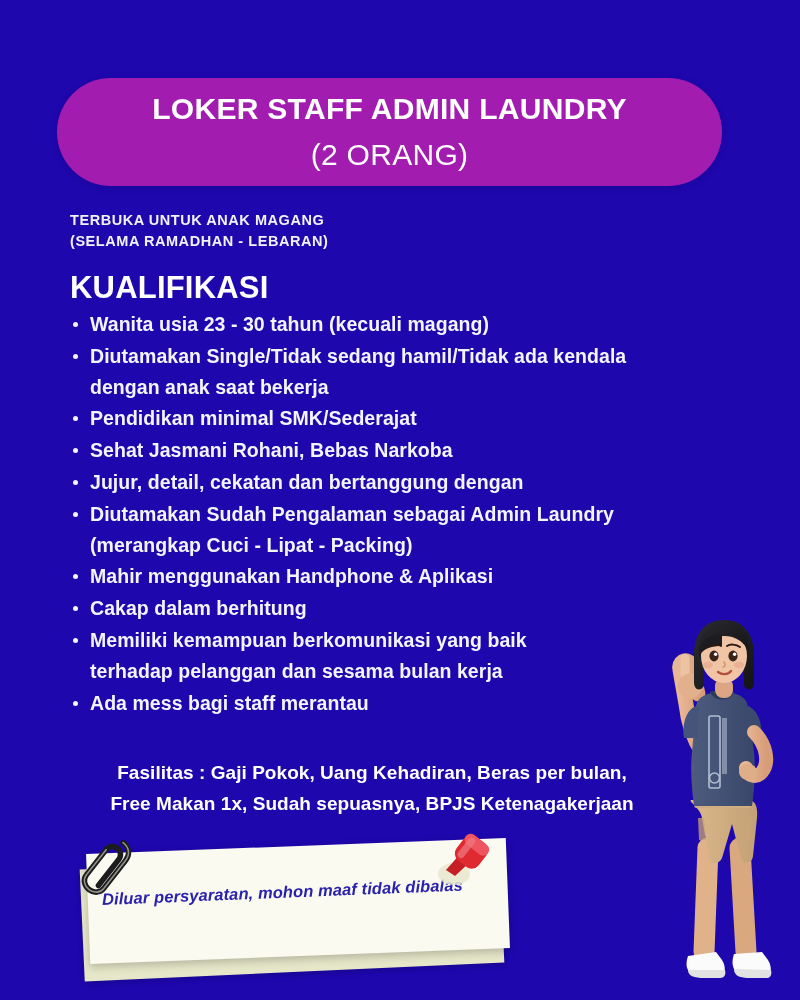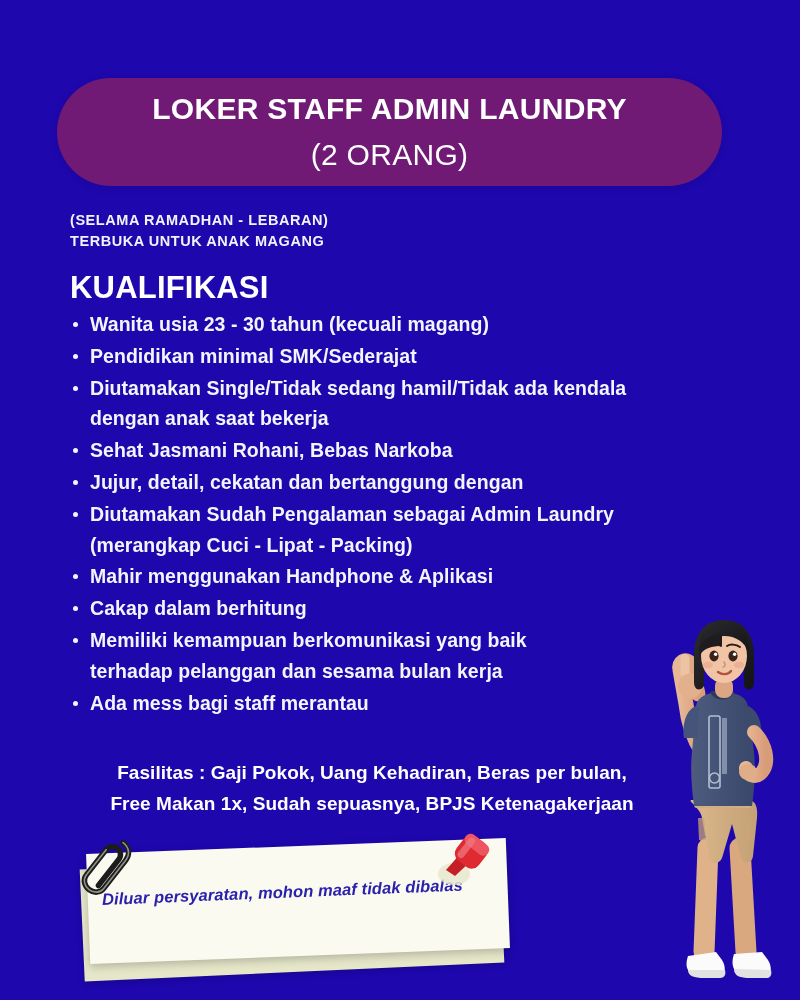--- a/index.html
+++ b/index.html
@@ -15,21 +15,21 @@
     width:800px; height:1000px;
     background:#1e07ad;
     overflow:hidden;
   }
 
   
   .banner {
     position:absolute;
     left:57px; top:78px;
     width:665px; height:108px;
-    background:#701a75;
+    background:#a21caf;
     border-radius:56px;
     display:flex; flex-direction:column;
     align-items:center; justify-content:center;
     text-align:center;
     box-shadow:0 2px 8px rgba(0,0,0,.10);
     gap:12px;
   }
   .banner-line1 {
     color:#ffffff;
     font-size:30px;
@@ -169,36 +169,36 @@
 <body>
 
 <div class="poster">
 
   <div class="banner">
     <div class="banner-line1">LOKER STAFF ADMIN LAUNDRY</div>
     <div class="banner-line2">(2 ORANG)</div>
   </div>
 
   <div class="subnotice">
+    <div>TERBUKA UNTUK ANAK MAGANG</div>
     <div>(SELAMA RAMADHAN - LEBARAN)</div>
-    <div>TERBUKA UNTUK ANAK MAGANG</div>
   </div>
 
   <div class="qual-heading">KUALIFIKASI</div>
 
   <ul class="qual-list">
     <li>
       <span>Wanita usia 23 - 30 tahun (kecuali magang)</span>
-    </li>
-    <li>
-      <span>Pendidikan minimal SMK/Sederajat</span>
     </li>
     <li>
       <span>Diutamakan Single/Tidak sedang hamil/Tidak ada kendala</span>
       <span class="cont">dengan anak saat bekerja</span>
+    </li>
+    <li>
+      <span>Pendidikan minimal SMK/Sederajat</span>
     </li>
     <li>
       <span>Sehat Jasmani Rohani, Bebas Narkoba</span>
     </li>
     <li>
       <span>Jujur, detail, cekatan dan bertanggung dengan</span>
     </li>
     <li>
       <span>Diutamakan Sudah Pengalaman sebagai Admin Laundry</span>
       <span class="cont">(merangkap Cuci - Lipat - Packing)</span>

